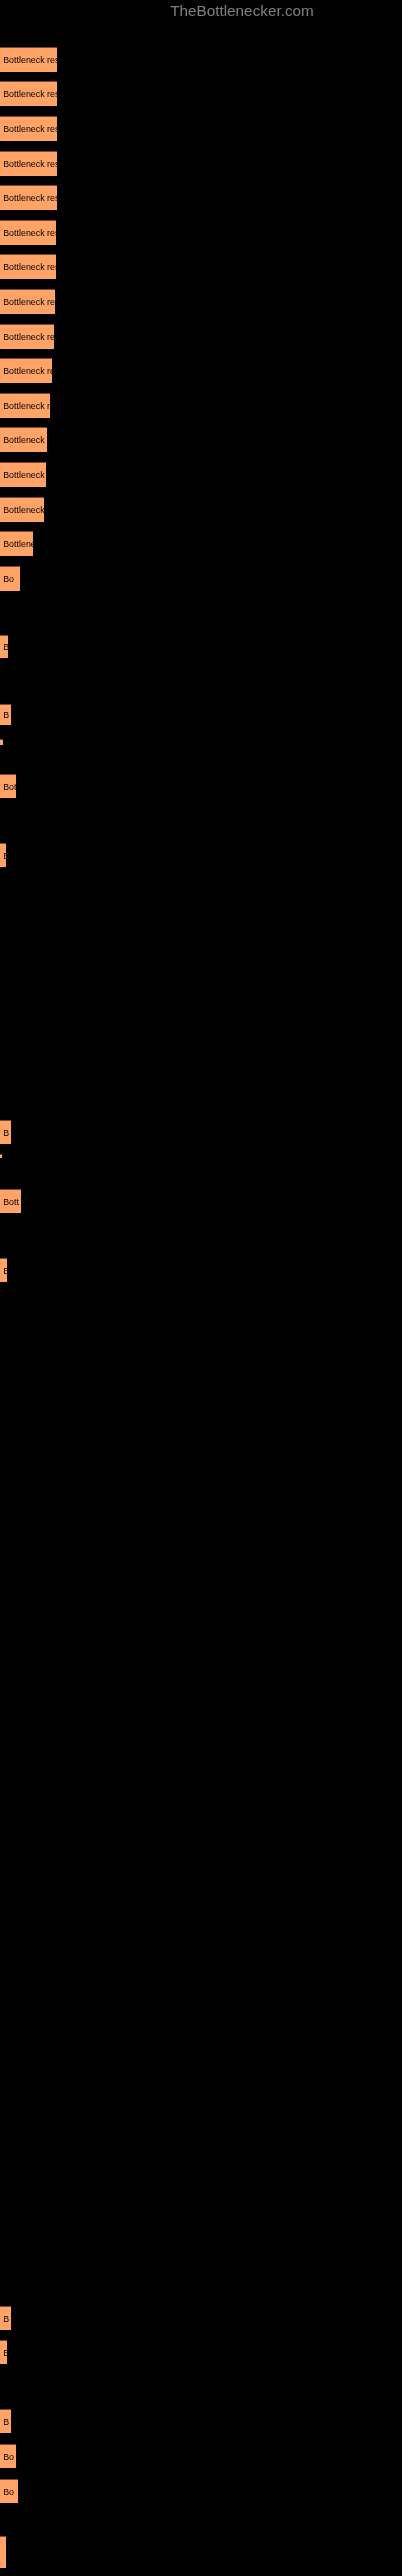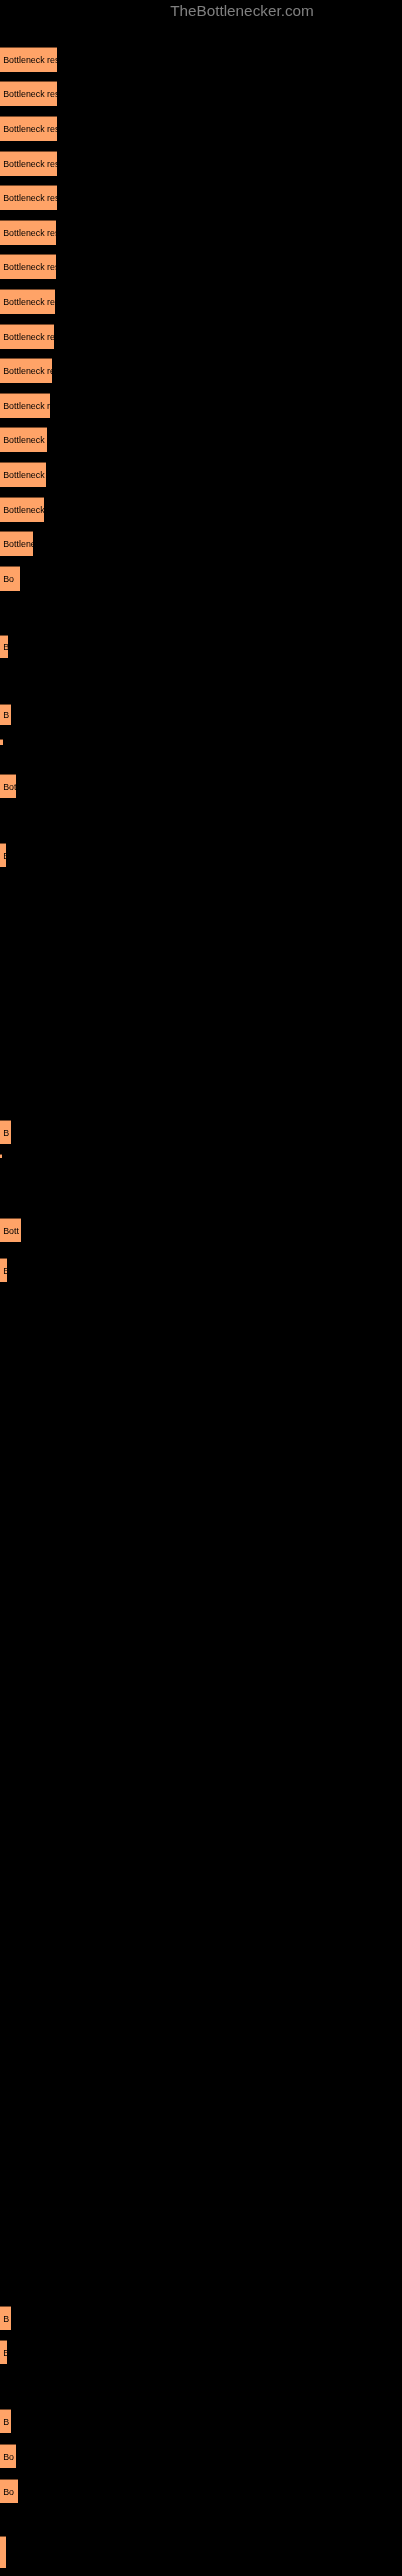--- a/index.html
+++ b/index.html
@@ -182,21 +182,21 @@
     <div class="bar-row" style="top: 1120px; height: 24px; width: 403px;">
       <div class="bar" style="width: 11.3px; background: rgb(255, 163, 103); border-top-color: rgb(122, 74, 42);">
         <span class="bar-label" style="color: rgb(0, 0, 0);">B</span>
       </div>
     </div>
     <div class="bar-row" style="top: 1154px; height: 4px; width: 403px;">
       <div class="bar" style="width: 2.4px; background: rgb(255, 163, 103); border-top-color: rgb(122, 74, 42);">
         <span class="bar-label" style="color: rgb(0, 0, 0);"></span>
       </div>
     </div>
-    <div class="bar-row" style="top: 1218px; height: 24px; width: 403px;">
+    <div class="bar-row" style="top: 1189px; height: 24px; width: 403px;">
       <div class="bar" style="width: 21px; background: rgb(255, 163, 103); border-top-color: rgb(122, 74, 42);">
         <span class="bar-label" style="color: rgb(0, 0, 0);">Bott</span>
       </div>
     </div>
     <div class="bar-row" style="top: 1258px; height: 24px; width: 403px;">
       <div class="bar" style="width: 7.2px; background: rgb(255, 163, 103); border-top-color: rgb(122, 74, 42);">
         <span class="bar-label" style="color: rgb(0, 0, 0);">B</span>
       </div>
     </div>
     <div class="bar-row" style="top: 2306px; height: 24px; width: 403px;">

